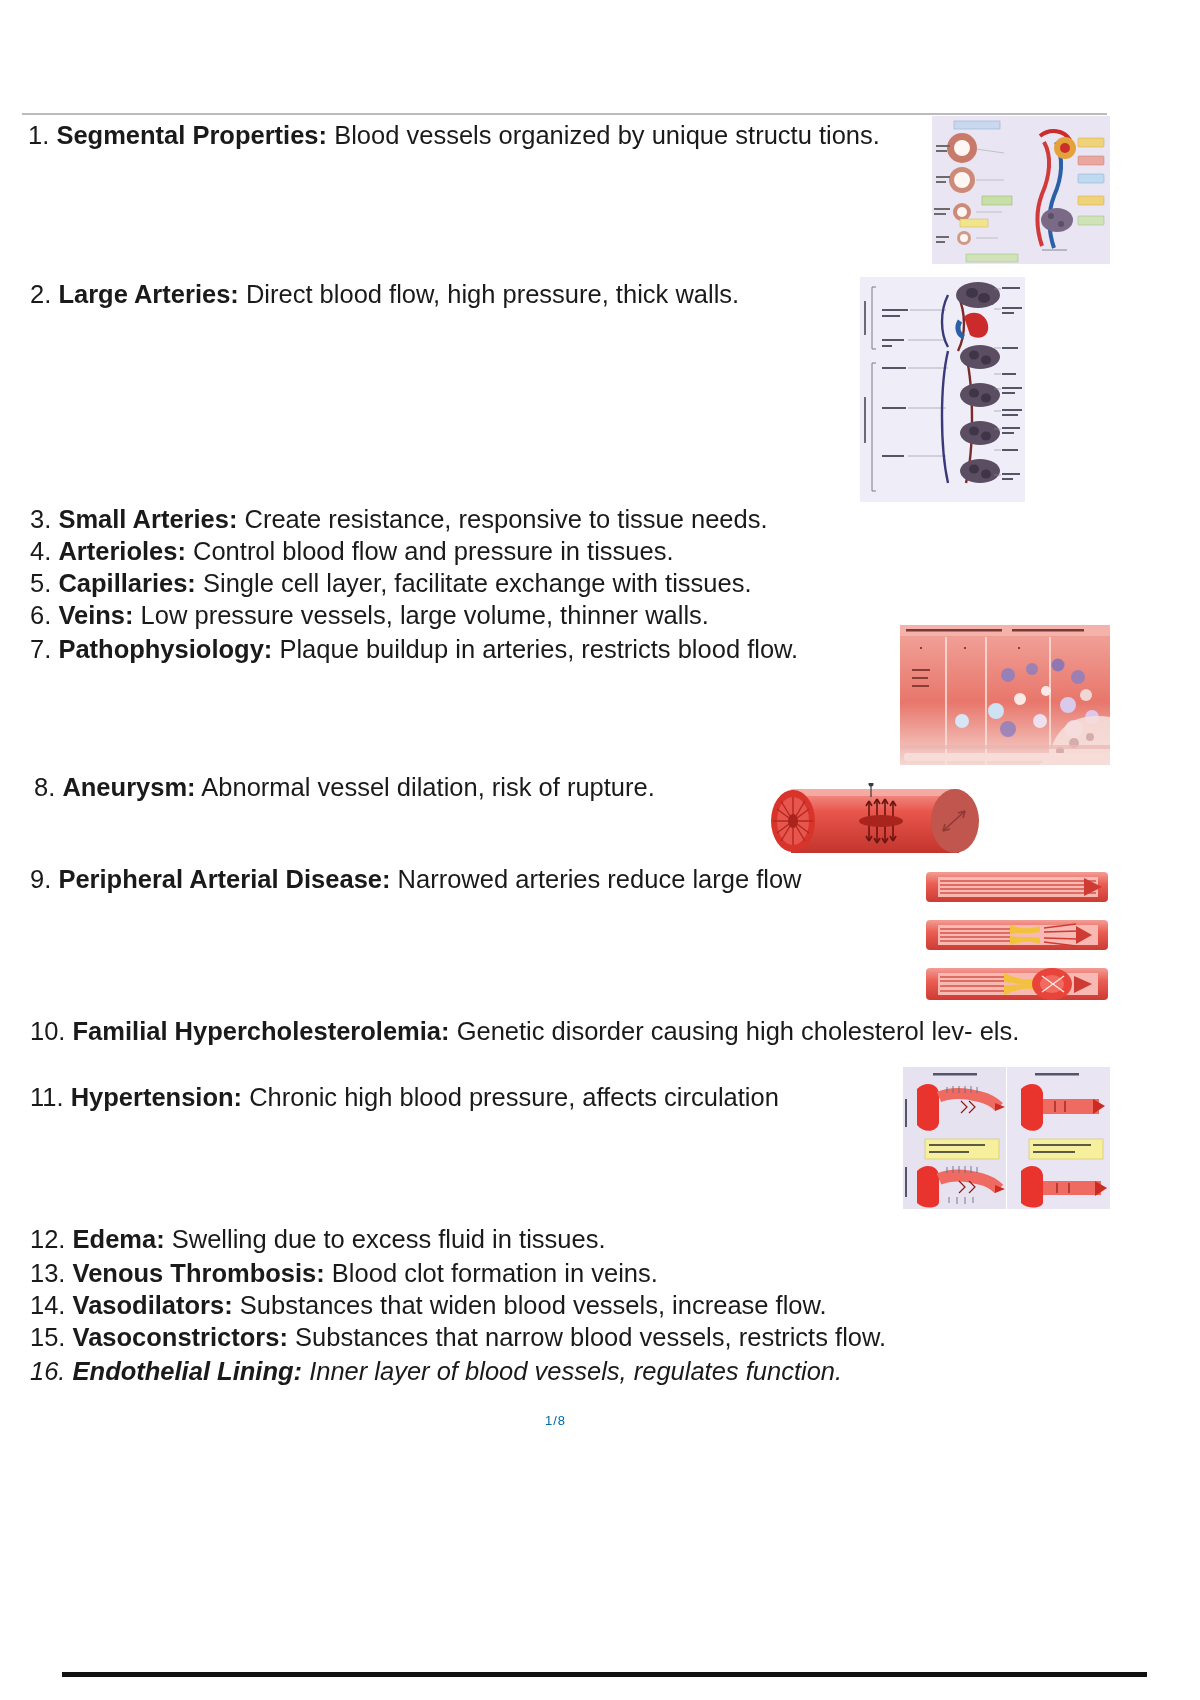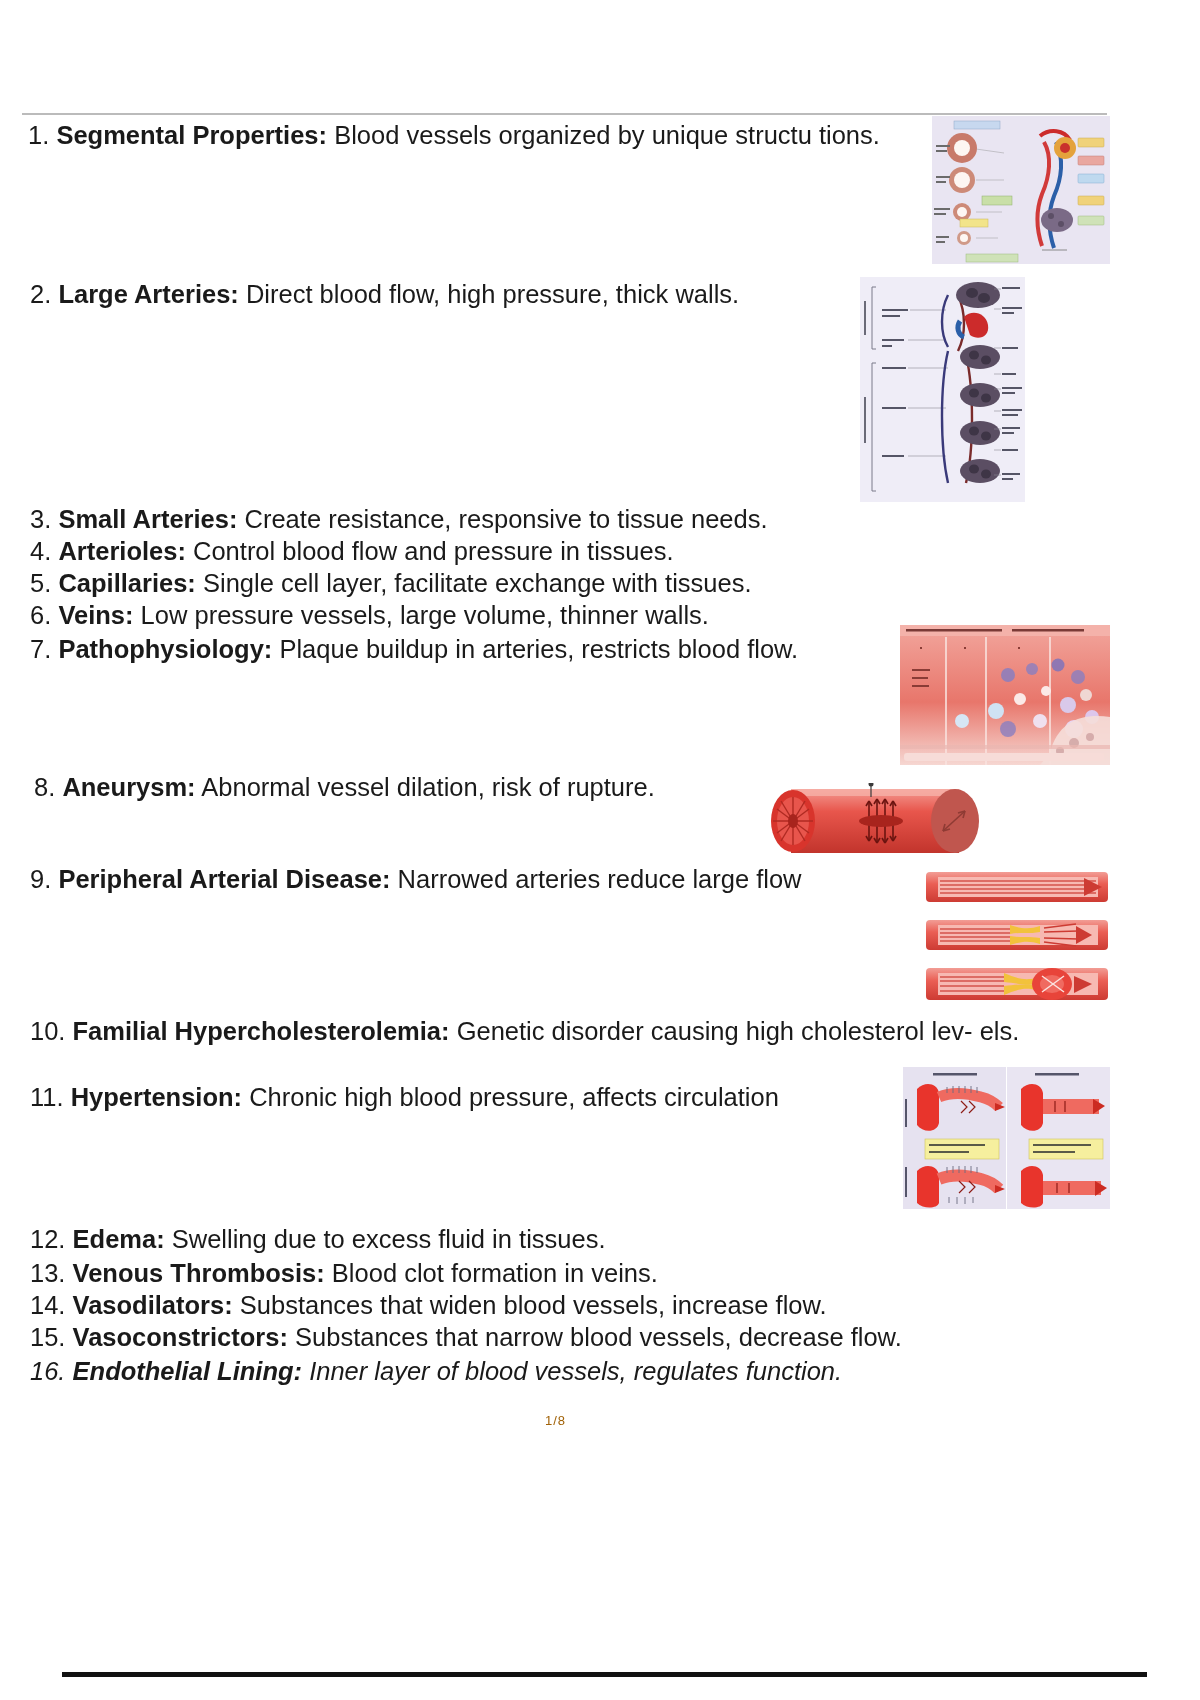--- a/index.html
+++ b/index.html
@@ -73,21 +73,21 @@
   }
   .num {
     font-weight: normal;
   }
   
   .folio {
     position: absolute;
     left: 545px;
     top: 1413px;
     font-size: 13px;
-    color: #a16207;
+    color: #0369a1;
     letter-spacing: 1px;
   }
   
   .fig {
     position: absolute;
   }
   .fig svg { display: block; }
 </style>
 </head>
 <body>
@@ -599,21 +599,21 @@
 
     <div class="item" style="left:2px; top:1174px; width:960px;">
       <span class="num">14.</span>
       <b>Vasodilators:</b>
       <span>Substances that widen blood vessels, increase flow.</span>
     </div>
 
     <div class="item" style="left:2px; top:1206px; width:1010px;">
       <span class="num">15.</span>
       <b>Vasoconstrictors:</b>
-      <span>Substances that narrow blood vessels, decrease flow.</span>
+      <span>Substances that narrow blood vessels, restricts flow.</span>
     </div>
 
     <div class="item" style="left:2px; top:1240px; width:990px;font-style:italic;">
       <span class="num">16.</span>
       <b>Endothelial Lining:</b>
       <span>Inner layer of blood vessels, regulates function.</span>
     </div>
 
   </div>
 

